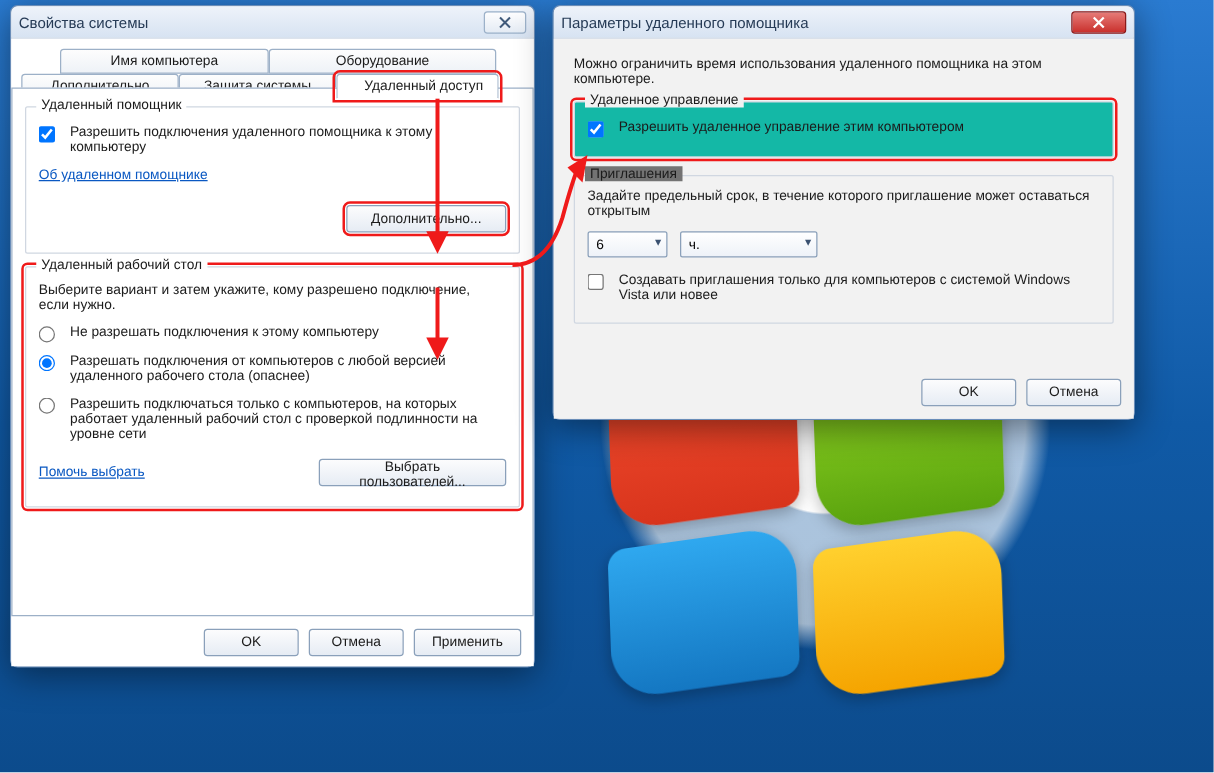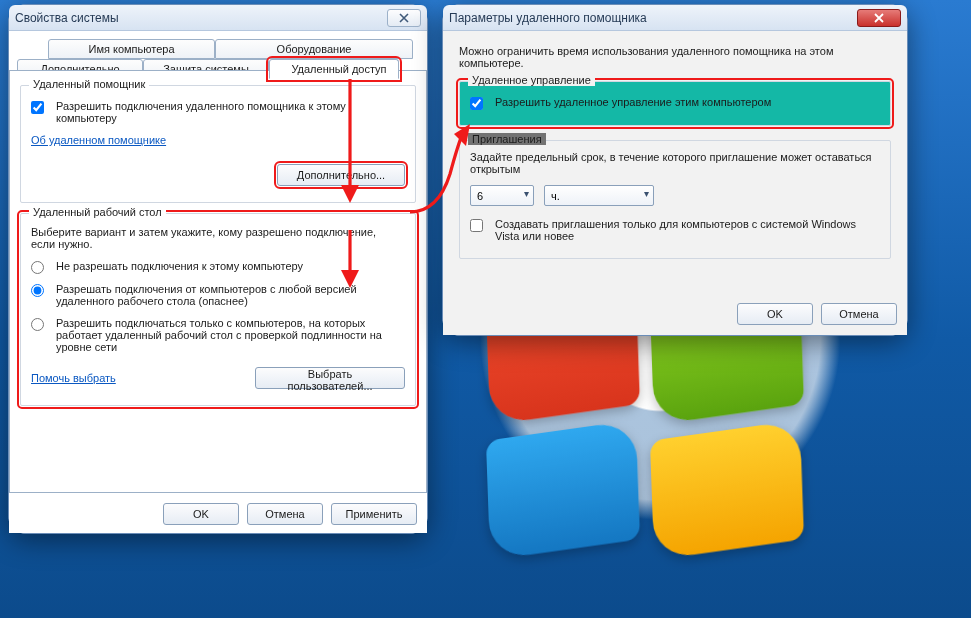--- a/index.html
+++ b/index.html
@@ -15,21 +15,21 @@
   .logoq { position:absolute; width:150px; height:120px; border-radius:14px 40px 14px 40px; filter: blur(.3px); box-shadow: 0 4px 12px rgba(0,0,0,.25); }
   .q-r { background: linear-gradient(#f14b2e,#d8341c); top:295px; left:488px; transform: skewY(-6deg) rotate(-2deg);}
   .q-g { background: linear-gradient(#8fd423,#5aa30e); top:295px; left:652px; transform: skewY(-6deg) rotate(-2deg);}
   .q-b { background: linear-gradient(#2fa8ef,#1477c2); top:430px; left:488px; transform: skewY(-6deg) rotate(-2deg);}
   .q-y { background: linear-gradient(#ffd02e,#f5a400); top:430px; left:652px; transform: skewY(-6deg) rotate(-2deg);}
 
   .window {
     position: absolute;
     background: #f3f3f3;
     border: 1px solid #6a8db8;
-    border-radius: 18px;
+    border-radius: 6px;
     box-shadow: 0 6px 28px rgba(0,0,0,.45);
   }
   .titlebar {
     height: 26px;
     background: linear-gradient(#eef3fa,#d7e3f2);
     border-bottom: 1px solid #b5c7de;
     border-radius: 6px 6px 0 0;
     display: flex; align-items: center; padding: 0 6px;
     font-size: 12px; color: #263b56;
   }
@@ -104,21 +104,21 @@
         <svg width="12" height="10">
             <path d="M2 1 L10 9 M10 1 L2 9" stroke="#405a7a" stroke-width="1.6"></path>
           </svg>
       </div>
     </div>
 
     <div class="win-body">
       <div class="tabstrip">
 
         <div class="tab" style="left:31px; top:0; width:167px;">Имя компьютера</div>
-        <div class="tab" style="left:198px; top:0; width:198px;">Оборудование</div>
+        <div class="tab" style="left:198px; top:0; width:182px;">Оборудование</div>
 
         <div class="tab" style="left:0; top:20px; width:126px;">Дополнительно</div>
         <div class="tab" style="left:126px; top:20px; width:126px;">Защита системы</div>
         <div class="tab active red-outline" style="left:252px; top:20px; width:130px;padding-left:10px;">Удаленный доступ</div>
       </div>
 
       <div class="tabcontent">
 
         <div class="groupbox">
           <span class="grouplabel">Удаленный помощник</span>

